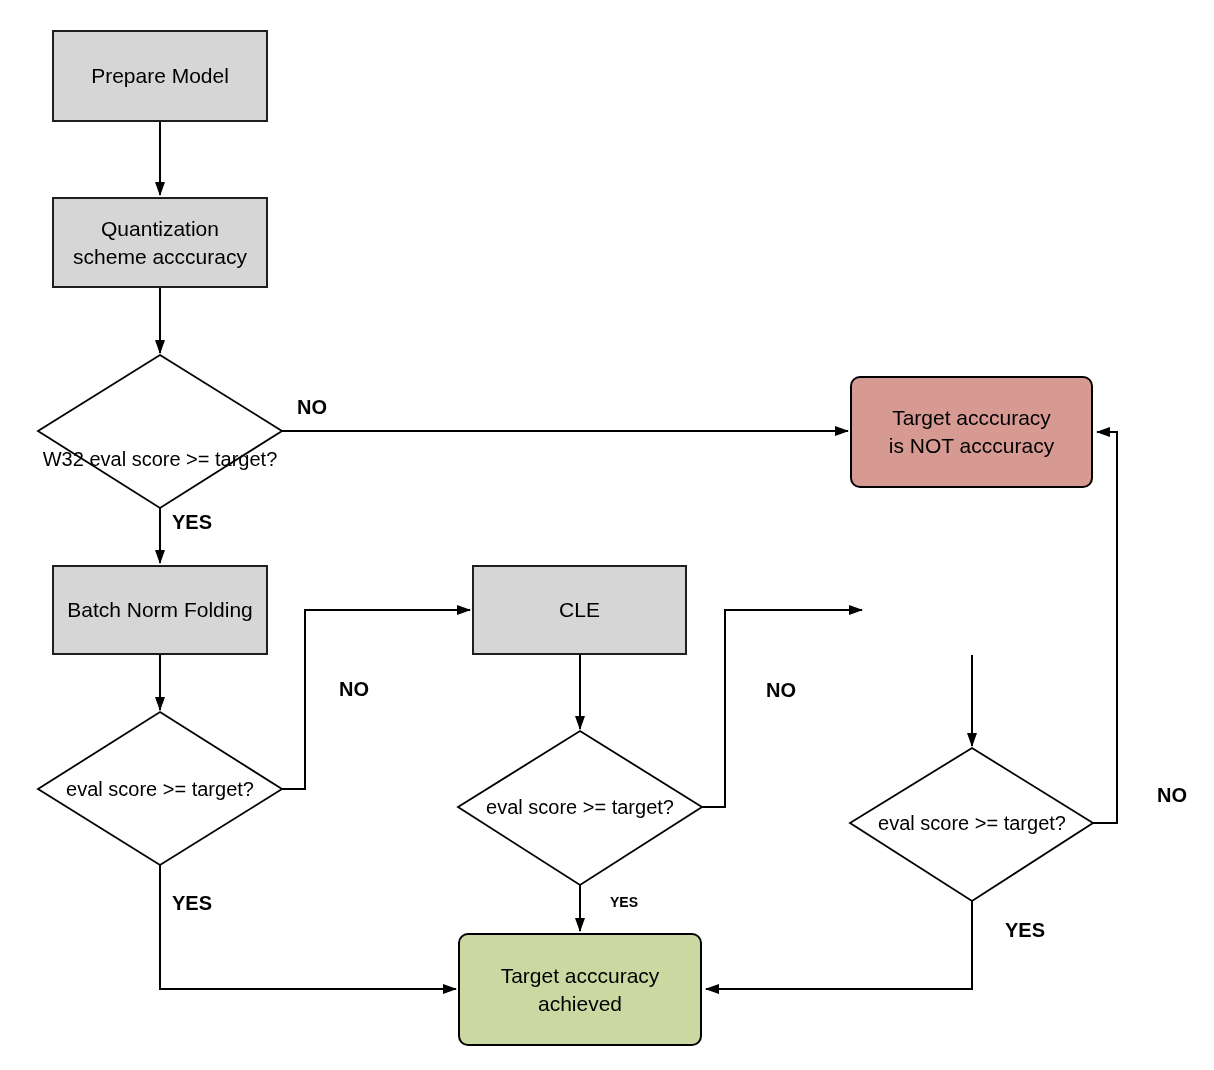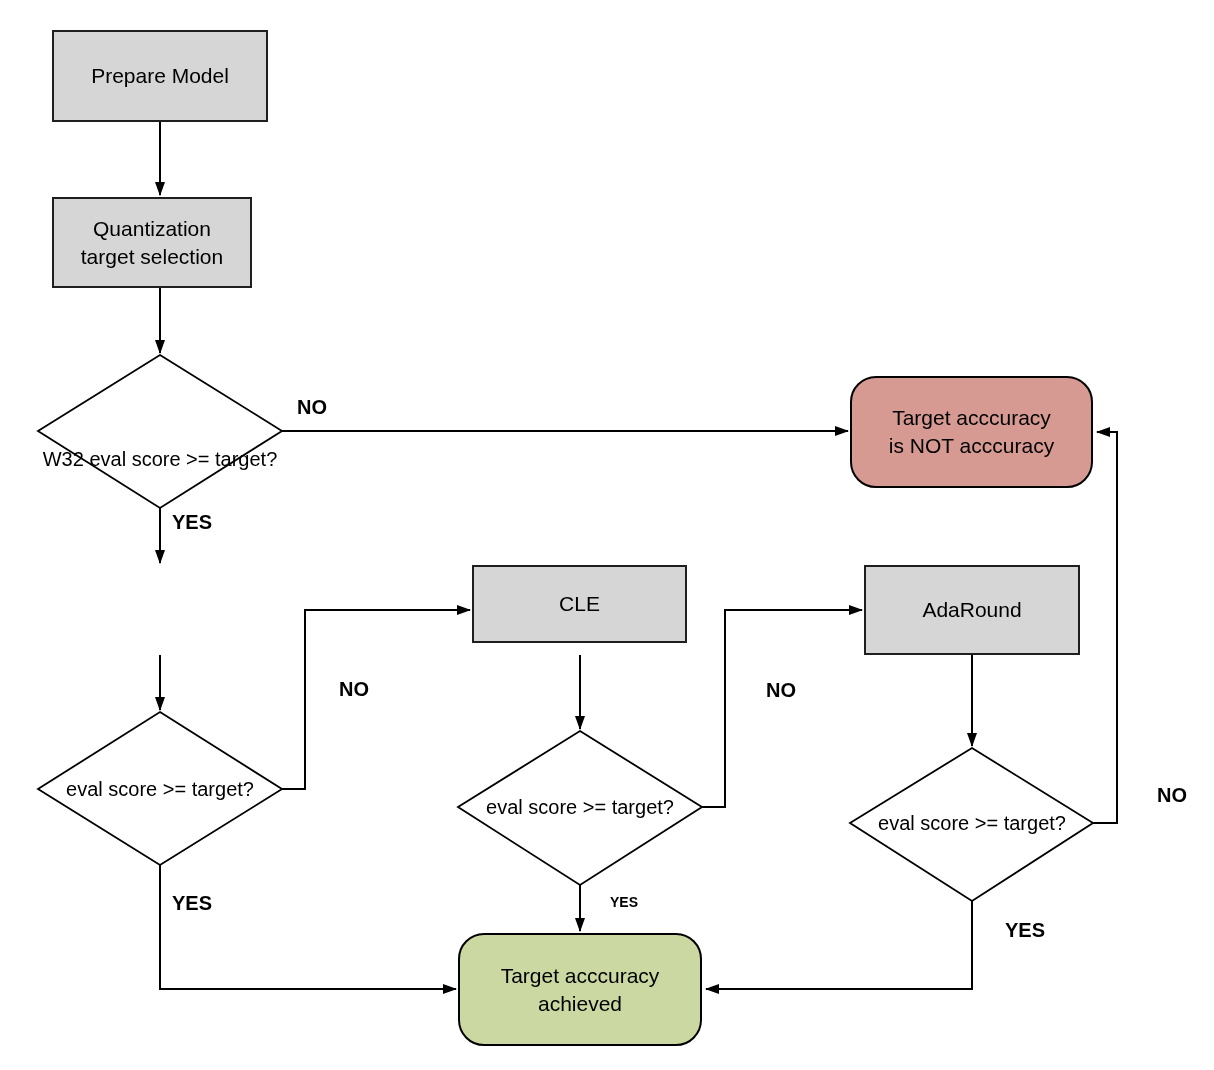--- a/index.html
+++ b/index.html
@@ -47,21 +47,21 @@
     color: var(--text);
     font-size: 21px;
     line-height: 1.32;
   }
   .process {
     background: var(--process-fill);
     border: 2px solid var(--process-border);
   }
   .terminal {
     border: 2px solid var(--terminal-border);
-    border-radius: 26px;
+    border-radius: 10px;
     flex-direction: column;
   }
   .terminal.failure { background: var(--failure-fill); }
   .terminal.success { background: var(--success-fill); }
   .diamond-label {
     position: absolute;
     transform: translate(-50%, -50%);
     text-align: center;
     white-space: nowrap;
     font-size: 20px;
@@ -107,33 +107,33 @@
     <polygon class="diamond" points="160,355 282,431 160,508 38,431"></polygon>
     <polygon class="diamond" points="160,712 282,789 160,865 38,789"></polygon>
     <polygon class="diamond" points="580,731 702,807 580,885 458,807"></polygon>
     <polygon class="diamond" points="972,748 1093,823 972,901 850,823"></polygon>
   </svg>
 
   <div class="node process" style="left:52px; top:30px; width:216px; height:92px;">
     <span>Prepare Model</span>
   </div>
 
-  <div class="node process two-line" style="left:52px; top:197px; width:200px; height:91px; flex-direction:column;">
+  <div class="node process two-line" style="left:52px; top:197px; width:216px; height:91px; flex-direction:column;">
     <span>Quantization</span>
-    <span>target selection</span>
+    <span>scheme acccuracy</span>
   </div>
 
+  <div class="node process" style="left:52px; top:565px; width:216px; height:90px;">
+    <span>Batch Norm Folding</span>
+  </div>
 
-  <div class="node process" style="left:472px; top:565px; width:215px; height:78px;">
+  <div class="node process" style="left:472px; top:565px; width:215px; height:90px;">
     <span>CLE</span>
   </div>
 
-  <div class="node process" style="left:864px; top:565px; width:216px; height:90px;">
-    <span>AdaRound</span>
-  </div>
 
   <div class="node terminal failure two-line" style="left:850px; top:376px; width:243px; height:112px;">
     <span>Target acccuracy</span>
     <span>is NOT acccuracy</span>
   </div>
 
   <div class="node terminal success two-line" style="left:458px; top:933px; width:244px; height:113px;">
     <span>Target acccuracy</span>
     <span>achieved</span>
   </div>

